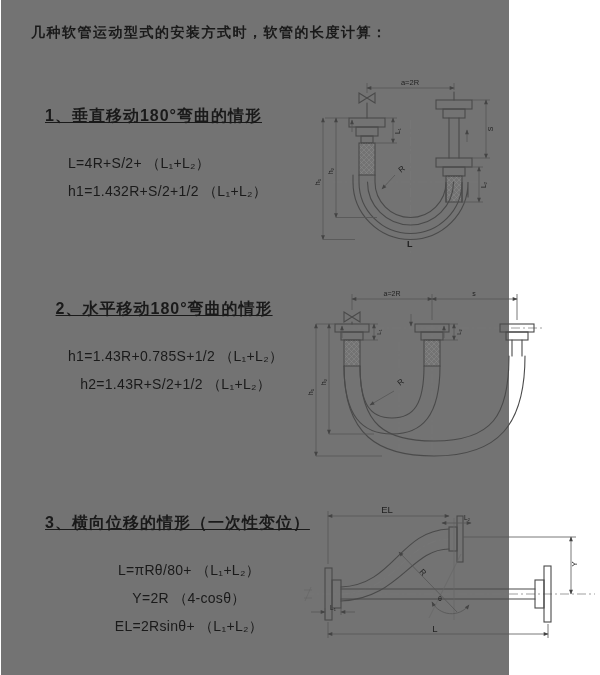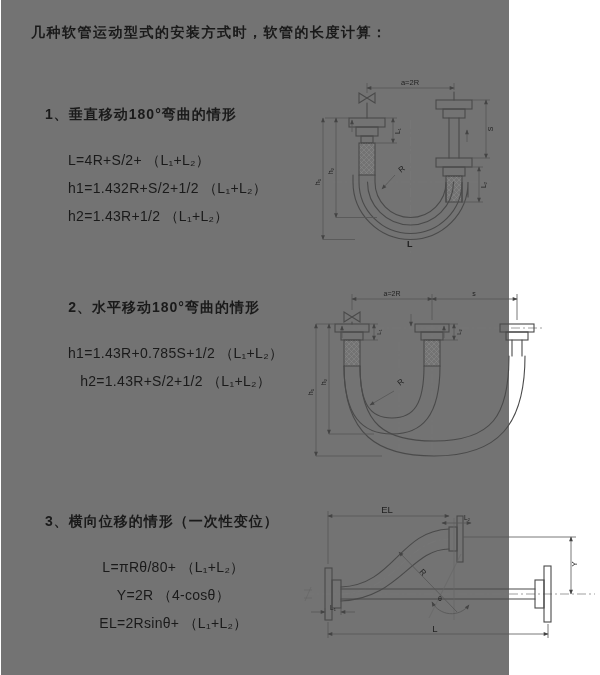--- a/index.html
+++ b/index.html
@@ -7,21 +7,21 @@
     width:600px;height:675px;background:#ffffff;position:relative;
     font-family:"Liberation Sans","DejaVu Sans",sans-serif;color:#1a1a1a;
     overflow:hidden;
   }
   #page{position:absolute;left:1px;top:0;width:508px;height:675px;background:#737373;}
   .title{
     position:absolute;left:30px;top:24px;font-size:14px;font-weight:bold;
     letter-spacing:1.5px;white-space:nowrap;
   }
   .section-text{position:absolute;left:44px;}
-  .heading{font-size:14px;font-weight:bold;letter-spacing:1px;white-space:nowrap;}
+  .heading{font-size:16px;font-weight:bold;letter-spacing:1px;white-space:nowrap;text-decoration:underline;}
   .formulas{margin-top:22px;padding-left:23px;}
   .formula{font-size:14px;line-height:28px;height:28px;white-space:nowrap;letter-spacing:0.3px;}
   #sec1{top:106px;}
   #sec2{top:299px;text-align:center;}
   #sec3{top:513px;text-align:center;}
   svg{position:absolute;}
   #d1{left:308px;top:70px;}
   #d2{left:303px;top:284px;}
   #d3{left:298px;top:502px;}
   svg text{fill:#222;stroke:none;font-family:"Liberation Sans","DejaVu Sans",sans-serif;}
@@ -35,21 +35,20 @@
 
 <div id="page">
 
   <div class="title">几种软管运动型式的安装方式时，软管的长度计算：</div>
 
   <div id="sec1" class="section-text">
     <div class="heading">1、垂直移动180°弯曲的情形</div>
     <div class="formulas">
       <div class="formula">L=4R+S/2+ （L₁+L₂）</div>
       <div class="formula">h1=1.432R+S/2+1/2 （L₁+L₂）</div>
-      <div class="formula">h2=1.43R+1/2 （L₁+L₂）</div>
     </div>
   </div>
 
   <svg id="d1" width="285" height="190" viewBox="0 0 285 190">
     <defs>
       <marker id="e1" viewBox="0 0 10 10" refX="9" refY="5" markerWidth="8" markerHeight="6" orient="auto">
           <path d="M0,1 L10,5 L0,9 z" fill="#444"></path>
         </marker>
       <marker id="s1" viewBox="0 0 10 10" refX="9" refY="5" markerWidth="8" markerHeight="6" orient="auto-start-reverse">
           <path d="M0,1 L10,5 L0,9 z" fill="#444"></path>

